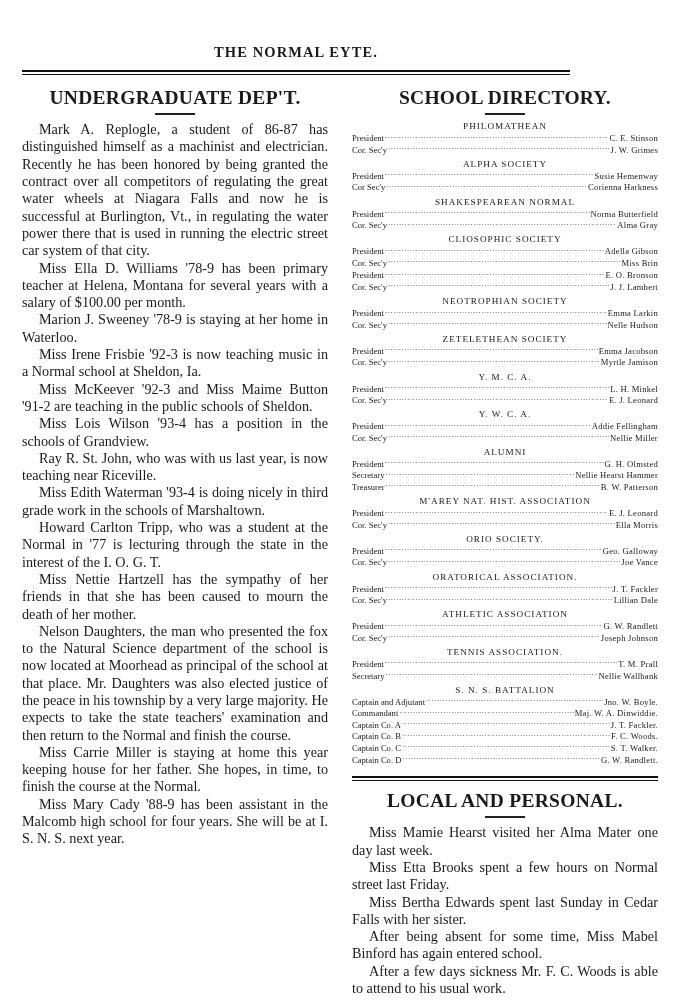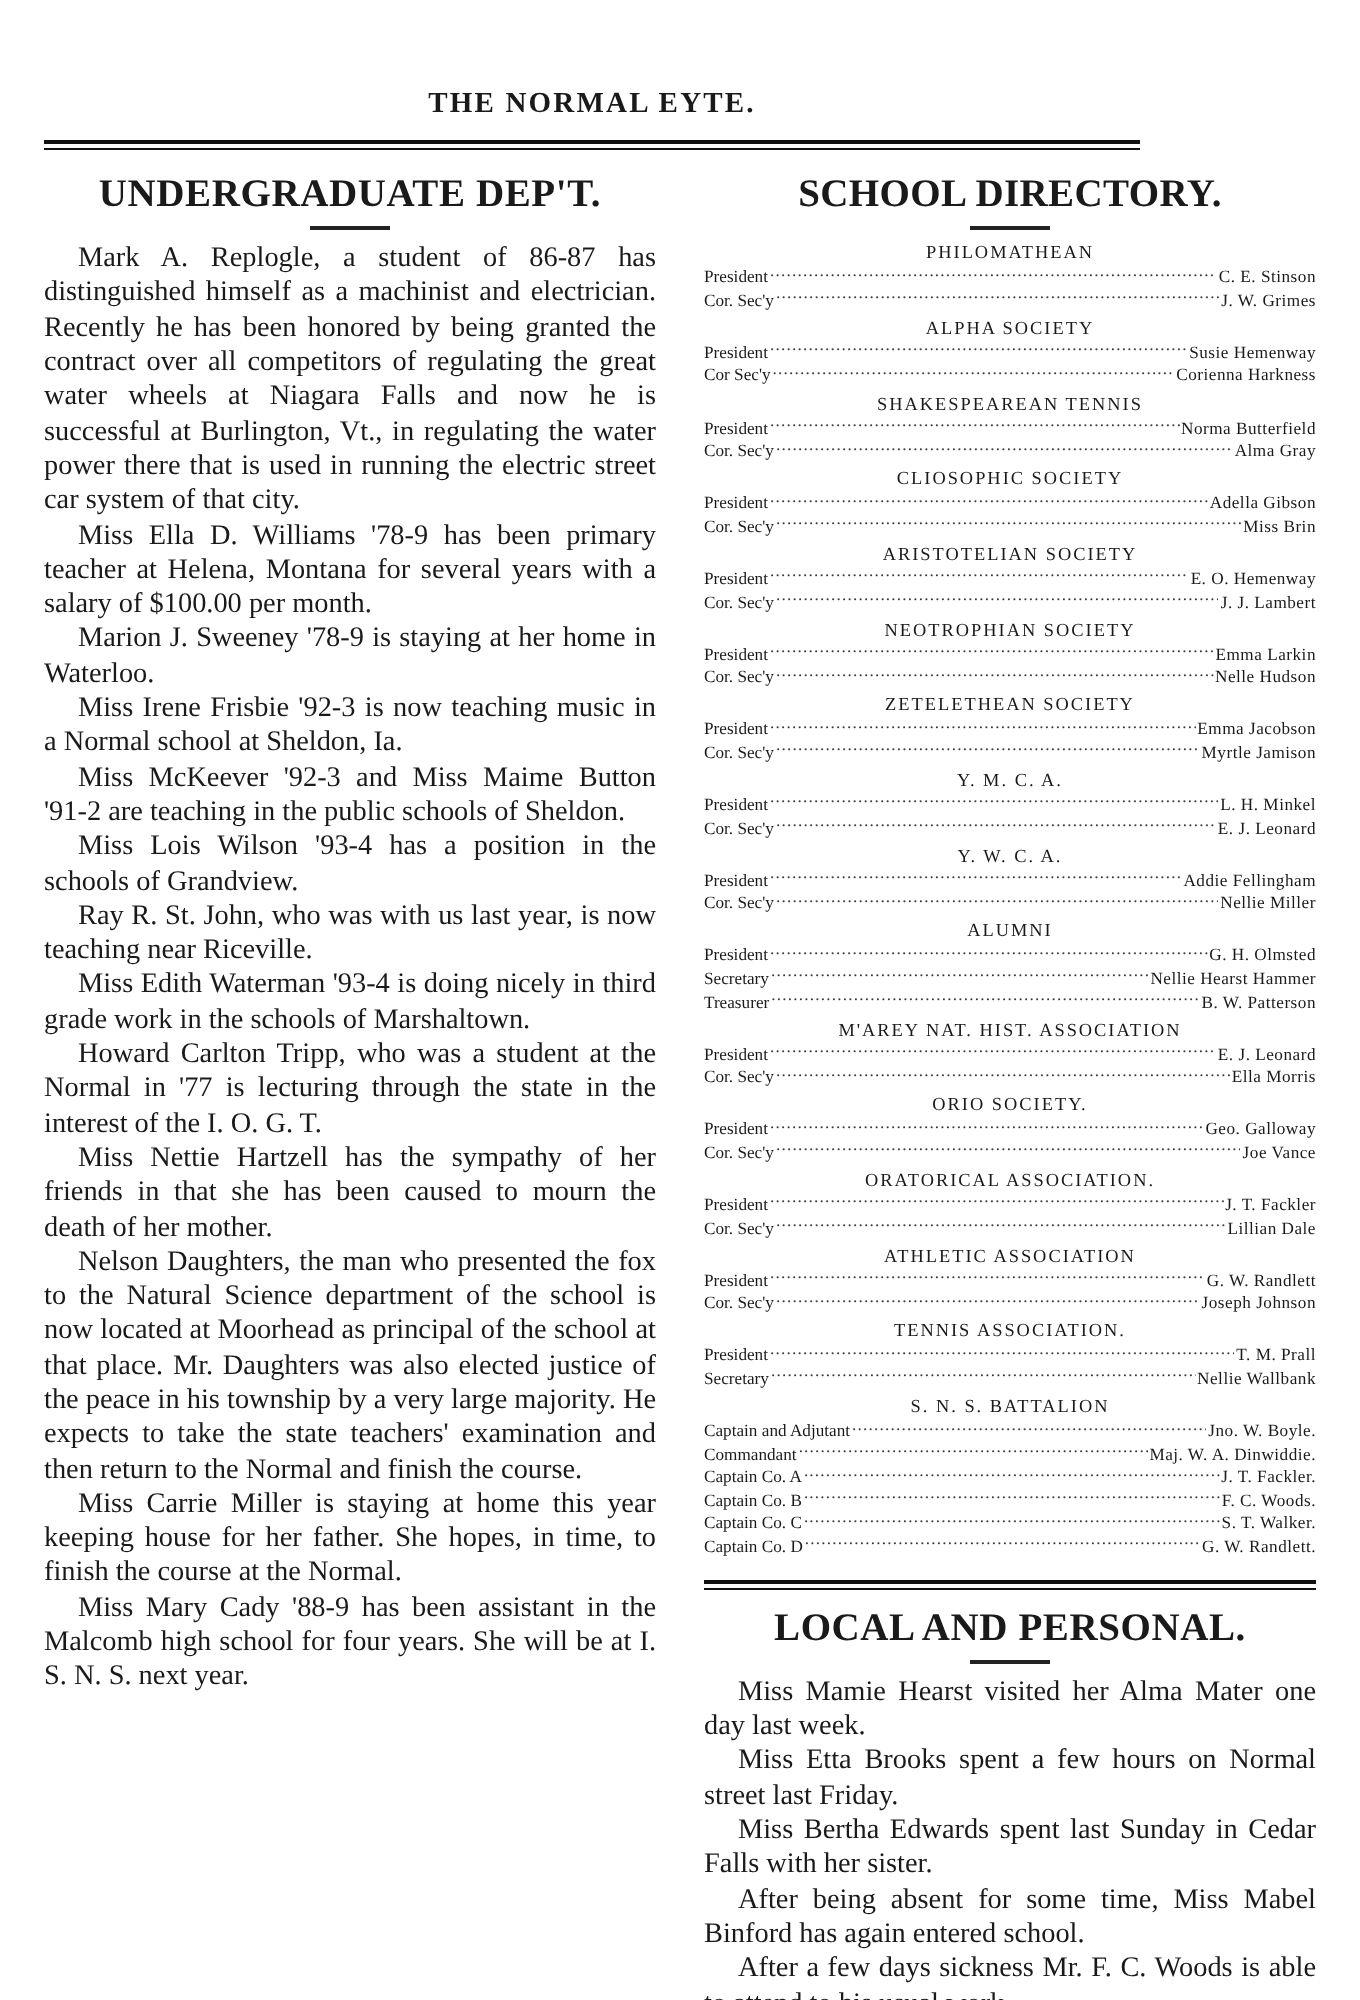--- a/index.html
+++ b/index.html
@@ -191,21 +191,21 @@
               <span class="dir-dots"></span>
               <span class="dir-name">Susie Hemenway</span>
             </div>
             <div class="dir-row">
               <span class="dir-role">Cor Sec'y</span>
               <span class="dir-dots"></span>
               <span class="dir-name">Corienna Harkness</span>
             </div>
           </div>
           <div class="dir-group">
-            <div class="dir-head">SHAKESPEAREAN TENNIS</div>
+            <div class="dir-head">SHAKESPEAREAN NORMAL</div>
             <div class="dir-row">
               <span class="dir-role">President</span>
               <span class="dir-dots"></span>
               <span class="dir-name">Norma Butterfield</span>
             </div>
             <div class="dir-row">
               <span class="dir-role">Cor. Sec'y</span>
               <span class="dir-dots"></span>
               <span class="dir-name">Alma Gray</span>
             </div>
@@ -217,25 +217,24 @@
               <span class="dir-dots"></span>
               <span class="dir-name">Adella Gibson</span>
             </div>
             <div class="dir-row">
               <span class="dir-role">Cor. Sec'y</span>
               <span class="dir-dots"></span>
               <span class="dir-name">Miss Brin</span>
             </div>
           </div>
           <div class="dir-group">
-            <div class="dir-head">ARISTOTELIAN  SOCIETY</div>
-            <div class="dir-row">
-              <span class="dir-role">President</span>
-              <span class="dir-dots"></span>
-              <span class="dir-name">E. O. Hemenway</span>
+            <div class="dir-row">
+              <span class="dir-role">President</span>
+              <span class="dir-dots"></span>
+              <span class="dir-name">E. O. Bronson</span>
             </div>
             <div class="dir-row">
               <span class="dir-role">Cor. Sec'y</span>
               <span class="dir-dots"></span>
               <span class="dir-name">J. J. Lambert</span>
             </div>
           </div>
           <div class="dir-group">
             <div class="dir-head">NEOTROPHIAN SOCIETY</div>
             <div class="dir-row">

